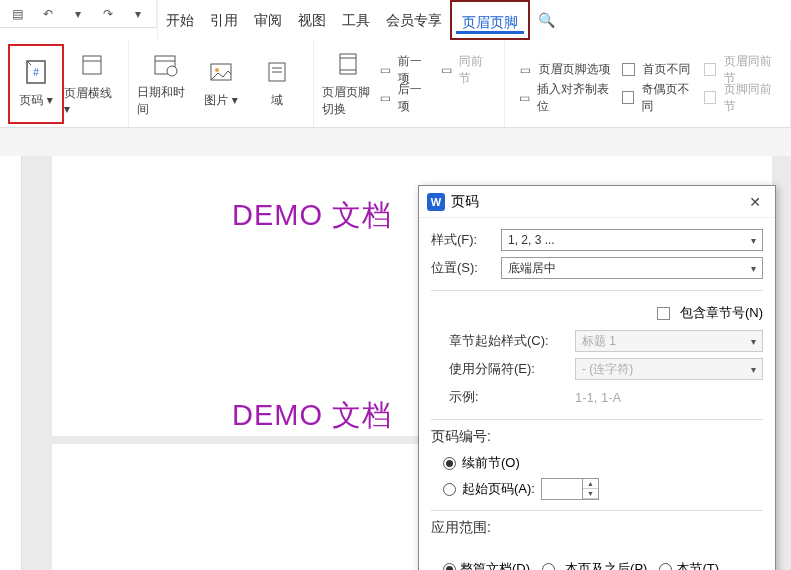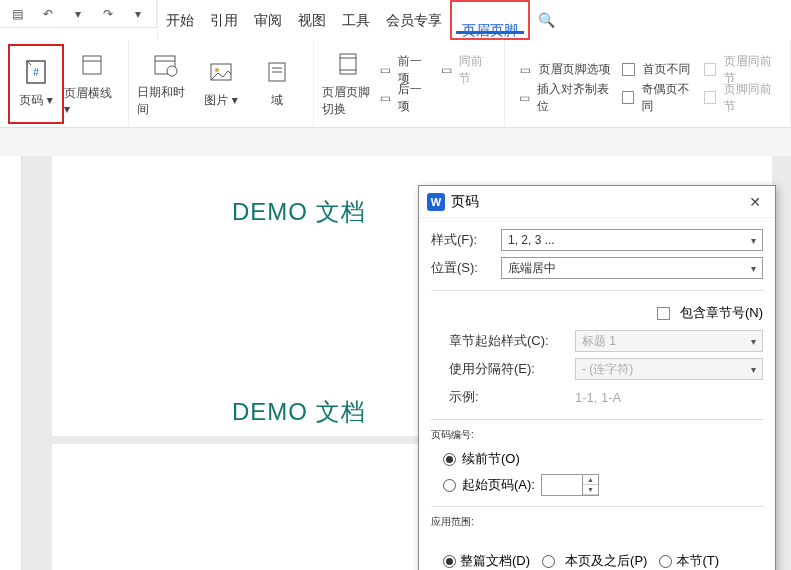--- a/index.html
+++ b/index.html
@@ -5,54 +5,54 @@
   * { box-sizing: border-box; margin: 0; padding: 0; font-family: "Microsoft YaHei", Arial, sans-serif; }
   body { width: 791px; height: 570px; background: #f5f5f5; overflow: hidden; position: relative; }
   
   .titlebar { height: 28px; background: #fff; border-bottom: 1px solid #e0e0e0; display: flex; align-items: center; padding: 0 6px; gap: 6px; }
   .qat-btn { width: 24px; height: 20px; display: flex; align-items: center; justify-content: center; color: #555; font-size: 12px; }
   .tabbar { height: 40px; background: #fff; display: flex; align-items: center; border-left: 1px solid #eee; }
   .app-row { display: flex; background: #fff; }
   .tab { padding: 0 8px; height: 40px; line-height: 40px; font-size: 14px; color: #333; cursor: pointer; position: relative; }
   .tab.active { color: #2064d4; font-weight: 500; }
   .tab.active::after { content:""; position:absolute; left:4px; right:4px; bottom:4px; height:3px; background:#2064d4; }
-  .tab.box { border: 2px solid #ef4444; padding: 8px 10px; }
+  .tab.box { border: 2px solid #7f1d1d; padding: 0 10px; }
   .search-tab { width: 30px; text-align: center; color: #555; }
   
   .ribbon { height: 88px; background: #fff; border-bottom: 1px solid #e0e0e0; display: flex; }
   .rgroup { display: flex; align-items: center; padding: 4px 8px; border-right: 1px solid #eee; }
   .rbtn-big { width: 56px; height: 80px; display: flex; flex-direction: column; align-items: center; justify-content: center; font-size: 12px; color: #444; gap: 6px; }
   .rbtn-big .icon { width: 28px; height: 28px; display: flex; align-items: center; justify-content: center; color: #555; }
   .rbtn-big.hilite { border: 2px solid #d42020; }
   .rcol { display: flex; flex-direction: column; gap: 4px; padding: 4px 4px; justify-content: center; }
   .rrow { display: flex; align-items: center; gap: 4px; height: 24px; font-size: 12px; color: #444; }
   .rrow.disabled { color: #aaa; }
   .mini-ico { width: 18px; height: 18px; display:inline-flex; align-items:center; justify-content:center; color:#555; }
   .chk { width: 13px; height: 13px; border: 1px solid #888; display:inline-block; margin-right: 4px; }
   .chk.disabled { border-color: #ccc; }
   
   .workspace { position: absolute; top: 156px; left: 0; right: 0; bottom: 0; background: #eaeaea; }
   .ruler-v { position: absolute; left: 0; top: 0; width: 22px; bottom: 0; background:#fff; border-right:1px solid #ddd; }
   .page { position: absolute; left: 52px; top: 0; width: 720px; height: 280px; background: #fff; }
   .page.p2 { top: 288px; }
-  .demo-text { position: absolute; font-size: 24px; color: #0f766e; letter-spacing: 1px; }
+  .demo-text { position: absolute; font-size: 29px; color: #a21caf; letter-spacing: 1px; }
   
   .dialog { position: absolute; left: 418px; top: 185px; width: 358px; background: #fff; border: 1px solid #888; box-shadow: 2px 2px 8px rgba(0,0,0,0.25); font-size: 13px; }
   .dlg-title { height: 32px; display: flex; align-items: center; padding: 0 8px; border-bottom: 1px solid #eee; gap: 6px; }
   .dlg-title .wlogo { width: 18px; height: 18px; background:#2064d4; color:#fff; font-size:11px; font-weight:bold; display:flex; align-items:center; justify-content:center; border-radius:3px; }
   .dlg-title .ttl { flex: 1; font-size: 14px; }
   .dlg-close { width: 24px; text-align: center; font-size: 14px; color:#444; }
   .dlg-body { padding: 8px 12px 12px 12px; }
   .fr { display: flex; align-items: center; gap: 16px; height: 28px; }
   .fr label { width: 54px; color: #333; }
   .sel { flex: 1; height: 22px; border: 1px solid #999; background:#fff; padding: 0 6px; font-size: 12px; display:flex; align-items:center; justify-content:space-between; color:#333; }
   .sel .caret { font-size: 10px; color:#555; }
   .sel.disabled { color:#aaa; border-color:#ccc; background:#f5f5f5; }
   .hr { height: 1px; background: #ddd; margin: 8px 0; }
-  .sect-lbl { font-size: 10px; color:#333; margin: 6px 0 4px 0; }
+  .sect-lbl { font-size: 14px; color:#333; margin: 6px 0 4px 0; }
   .radio-row { display:flex; align-items:center; gap: 6px; height: 26px; padding-left: 12px; }
   .radio { width: 13px; height: 13px; border: 1px solid #555; border-radius: 50%; display:inline-flex; align-items:center; justify-content:center; }
   .radio.on::after { content:""; width:7px; height:7px; background:#333; border-radius:50%; }
   .num-input { width: 58px; height: 22px; border:1px solid #999; display:inline-flex; }
   .num-input .spin { width: 16px; display:flex; flex-direction:column; border-left:1px solid #999; }
   .num-input .spin div { flex:1; font-size:7px; display:flex; align-items:center; justify-content:center; color:#555; border-bottom:1px solid #ccc; }
   .scope-row { display:flex; gap: 12px; padding-left: 12px; align-items:center; height: 30px; margin-top: 17px; }
   .indent-block { padding-left: 18px; }
   .disabled-txt { color: #aaa; }
   .chk-row { display:flex; align-items:center; gap:6px; height:28px;justify-content:flex-end; }

